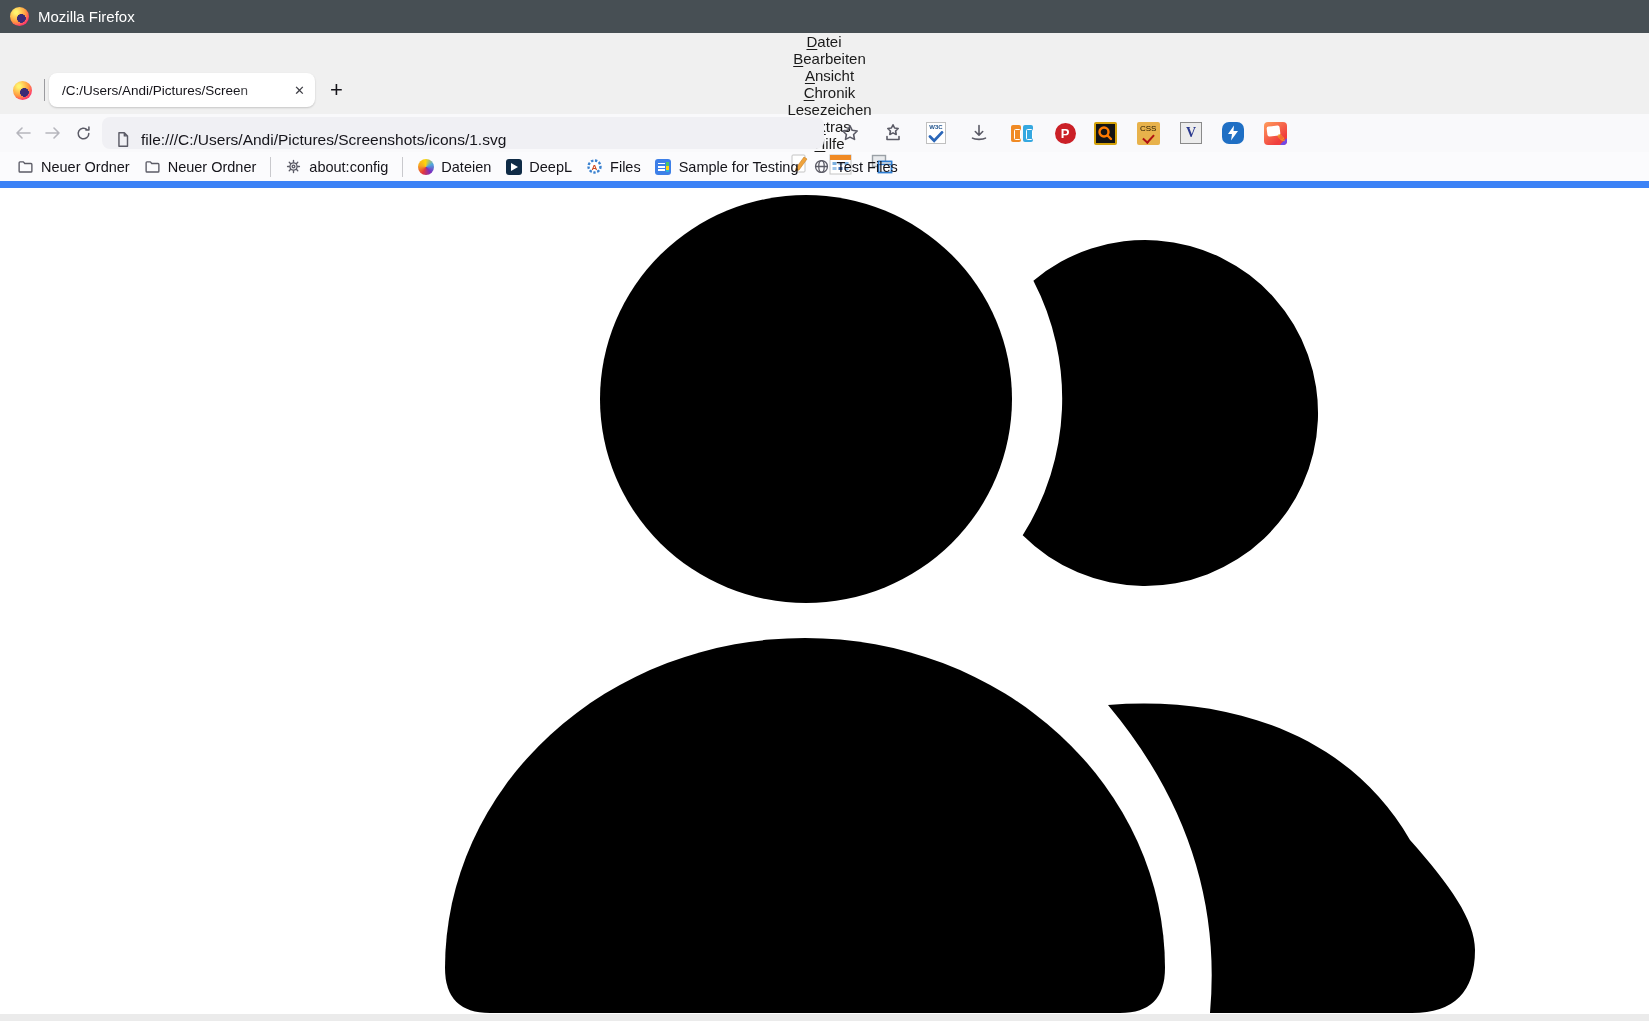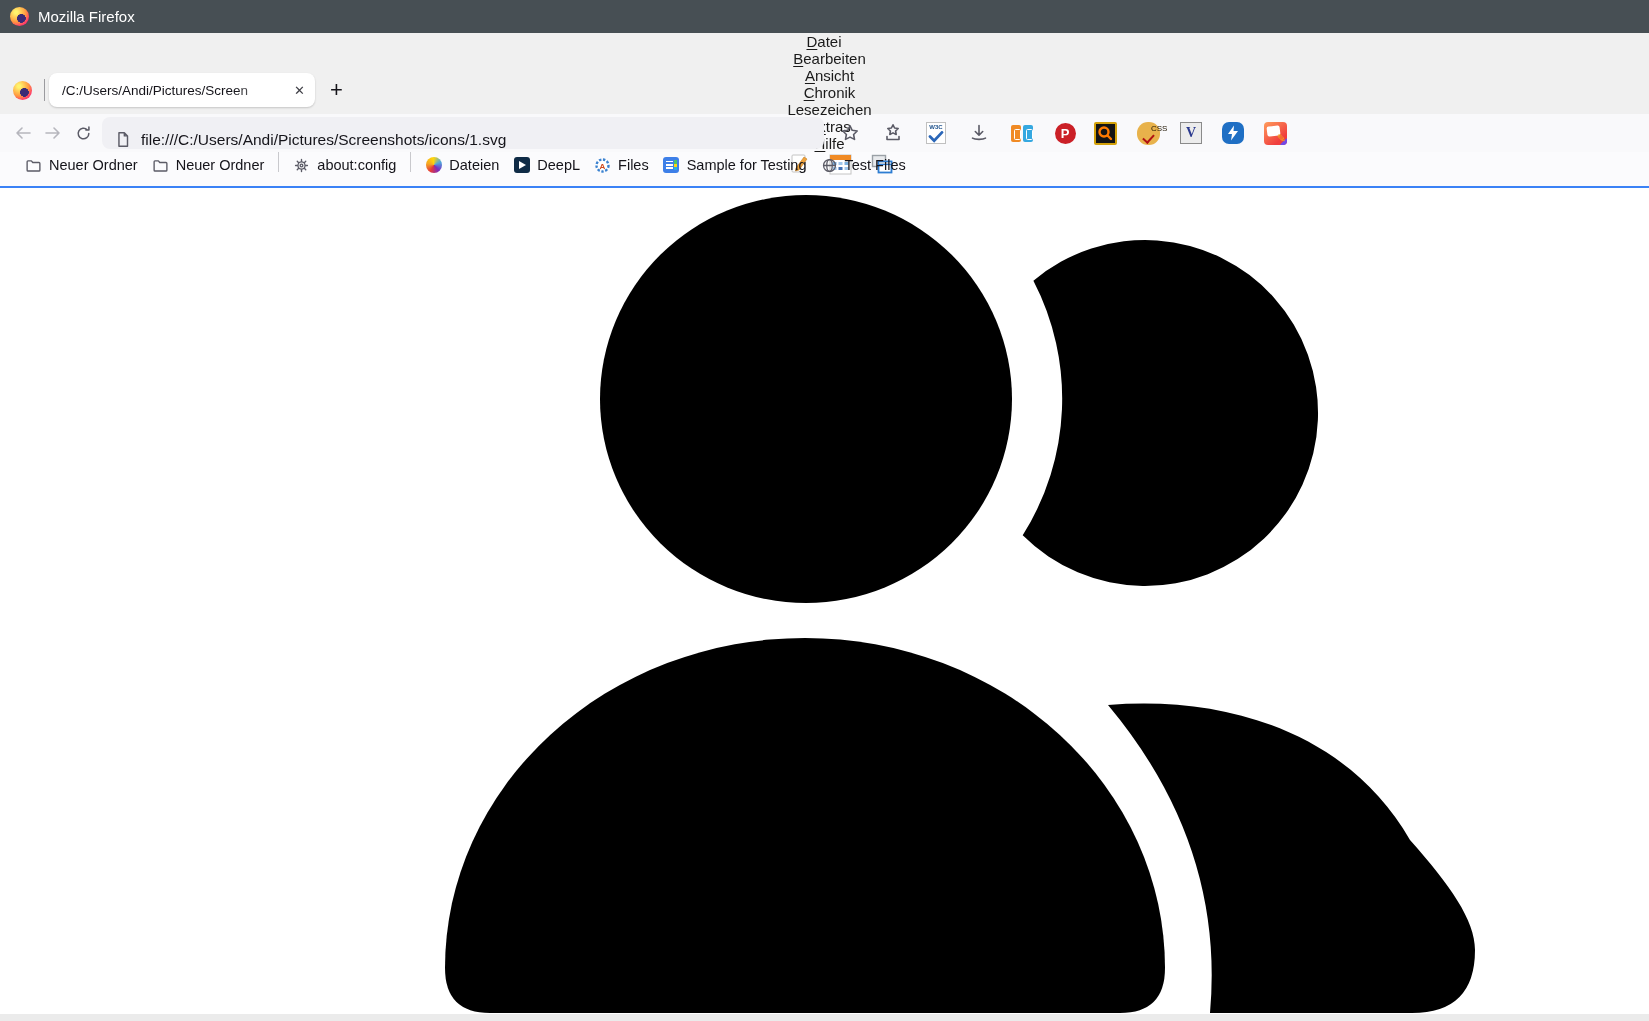--- a/index.html
+++ b/index.html
@@ -56,41 +56,41 @@
   
   .ic-pages { display:flex; gap:2px; }
   .ic-pages .pg { width:10px; height:17px; border-radius:2px; position:relative; }
   .ic-pages .pg::after { content:""; position:absolute; left:2.5px; top:4px; width:5px; height:9px;
                          border:1.2px solid #fff; border-radius:1.5px; }
   .pg.orange { background:#f08a24; } .pg.blue { background:#35a8e0; }
   .ic-pin { width:21px; height:21px; border-radius:50%; background:#cb2027; color:#fff;
             font-size:13px; font-weight:bold; display:flex; align-items:center; justify-content:center; }
   .ic-q { width:23px; height:23px; background:#141414; border:2px solid #d3a10a; border-radius:2px;
           display:flex; align-items:center; justify-content:center; }
-  .ic-css { width:23px; height:23px; background:#e8b24b; border-radius:11px; position:relative;
-            color:#201500; font-size:8px; font-weight:normal; padding:2px 0 0 14px; }
+  .ic-css { width:23px; height:23px; background:#e8b24b; border-radius:2px; position:relative;
+            color:#201500; font-size:8px; font-weight:normal; padding:2px 0 0 3px; }
   .ic-css::after { content:""; position:absolute; left:6px; bottom:4px; width:9px; height:5px;
                    border-left:2.5px solid #b01212; border-bottom:2.5px solid #b01212;
                    transform:rotate(-48deg); }
   .ic-v { width:22px; height:22px; background:#ececec; border:1.5px solid #8a8a8a;
           display:flex; align-items:center; justify-content:center;
           font-family:"Liberation Serif",serif; font-weight:bold; font-size:14px; color:#2b3a8f; }
   .ic-bolt { width:22px; height:22px; border-radius:7px; background:#1f6fc4;
              display:flex; align-items:center; justify-content:center; }
   .ic-shot { width:23px; height:23px; border-radius:4px; position:relative; overflow:hidden;
              background:linear-gradient(140deg,#ff9d5c 0%,#f03e3e 75%); }
   .ic-shot .sheet { position:absolute; left:3px; top:4px; width:13px; height:10px; background:#fff;
                     border-radius:2px; transform:rotate(-7deg); }
   .ic-shot .pencil { position:absolute; right:1px; bottom:0; font-size:11px; color:#f5a623; }
   .ic-shot .corner { position:absolute; right:-4px; bottom:-4px; width:9px; height:9px;
                      background:#7048e8; transform:rotate(45deg); }
 
   
-  .bookmarksbar { height:36px; background:#fbfbfd; display:flex; 
-                  padding-left:18px; border-bottom:2px solid #3b82f6; }
+  .bookmarksbar { height:36px; background:#fbfbfd; display:flex; align-items:center;
+                  padding-left:10px; border-bottom:7px solid #3b82f6; }
   .bm-item { display:flex; align-items:center; gap:7px; font-size:14.5px; color:#15141a;
              padding:0 7px; height:26px; border-radius:4px; }
   .bm-sep { width:1px; height:20px; background:#c9c9cd; margin:0 7px; }
   .bm-ico { width:17px; height:17px; display:flex; align-items:center; justify-content:center; flex:none; }
   .ico-dateien { width:16px; height:16px; border-radius:50%;
     background:conic-gradient(from 210deg,#e5383b,#f5a623,#ffd60a,#4ea8de,#7b2cbf,#e5383b); }
   .ico-deepl { width:16px; height:16px; border-radius:3px; background:#0f2b46; position:relative; }
   .ico-deepl::after { content:""; position:absolute; left:5px; top:4px;
     border-left:7px solid #fff; border-top:4px solid transparent; border-bottom:4px solid transparent; }
   .ico-sample { width:16px; height:16px; border-radius:3px; background:#3d7fe8; position:relative; }

